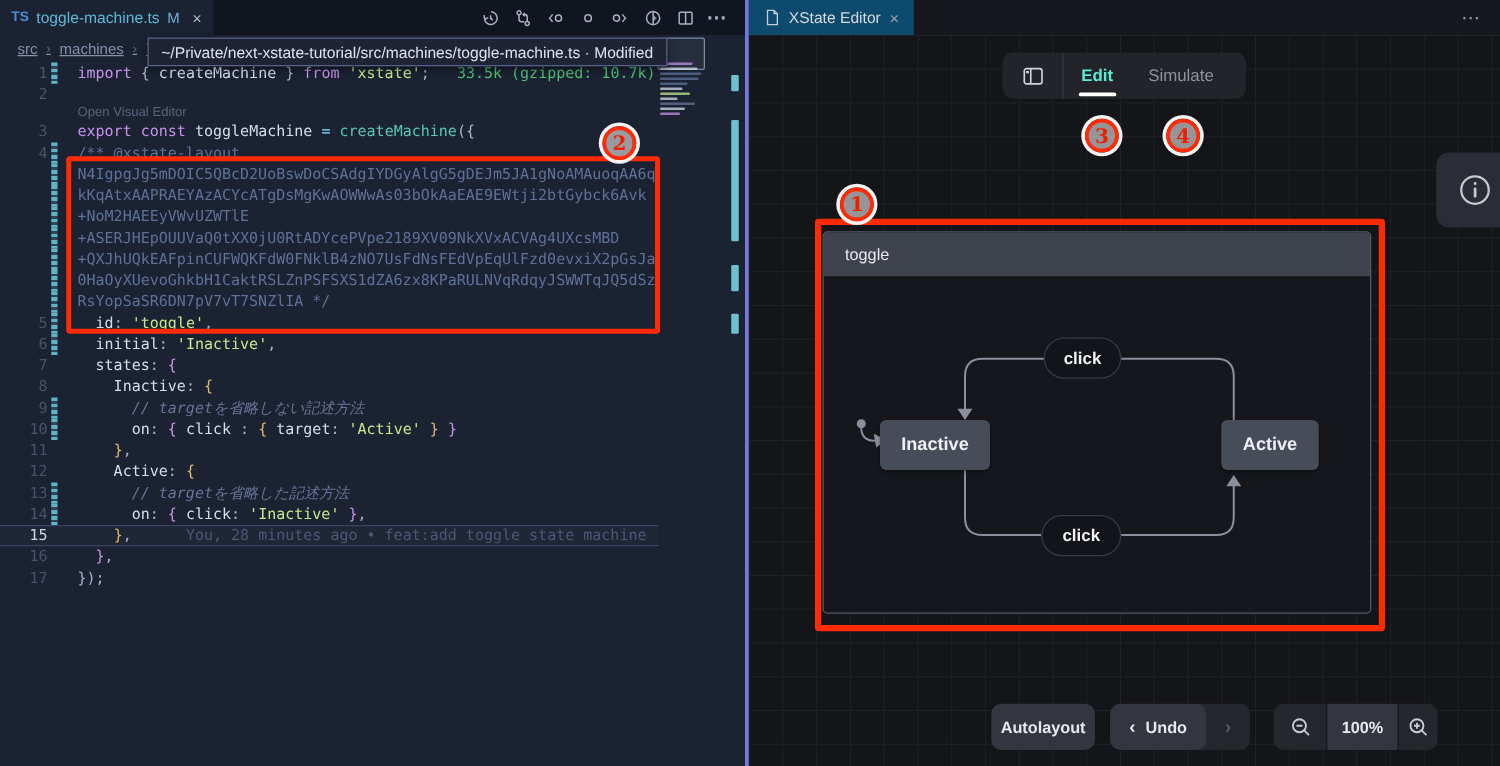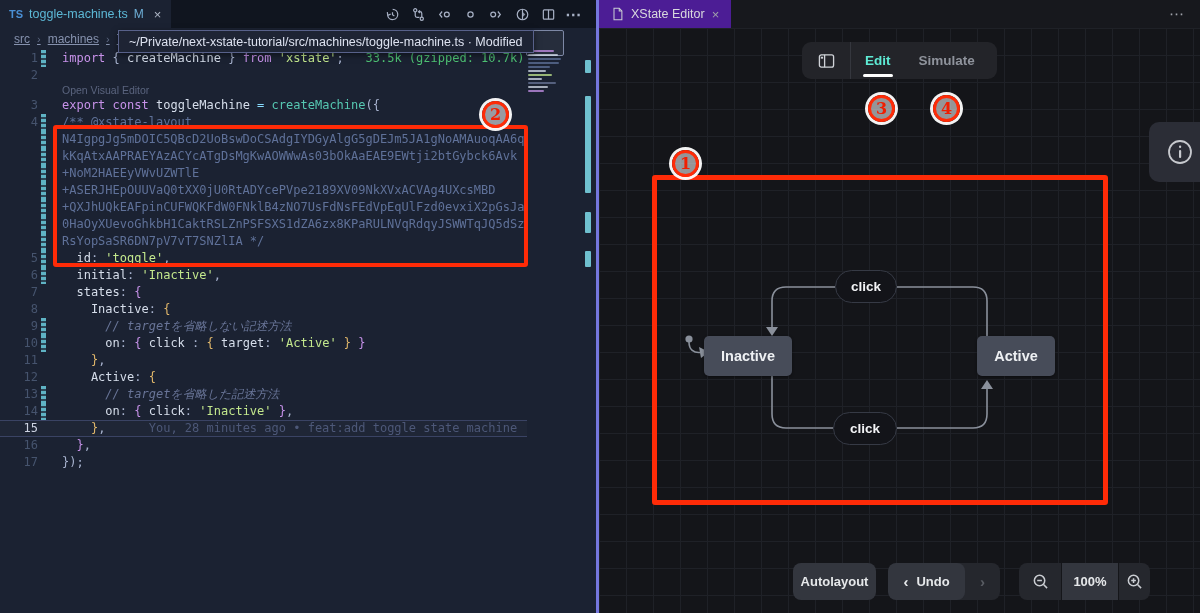--- a/index.html
+++ b/index.html
@@ -53,34 +53,34 @@
   
   .redbox { position:absolute; border:4px solid #ff2b07; border-radius:3px; z-index:20; }
   .badge { position:absolute; width:27px; height:27px; border-radius:50%; border:3px solid #ff2b07;
            background:rgba(255,255,255,.55); box-shadow:0 0 0 3px rgba(255,255,255,.95);
            color:#f01e00; font-size:16px; font-weight:bold; display:flex; align-items:center; justify-content:center;
            z-index:25; font-family:"DejaVu Serif","Liberation Serif",serif; }
 
   
   .xpane { position:absolute; left:599px; top:0; width:601px; height:613px; background:#141519; }
   .xtabbar { position:absolute; left:0; top:0; width:601px; height:28px; background:#17181d; display:flex; align-items:center; }
-  .xtab { height:28px; background:#4c1d95; display:flex; align-items:center; gap:7px; padding:0 12px; color:#d8d9dd; font-size:12.5px; }
+  .xtab { height:28px; background:#0c4a6e; display:flex; align-items:center; gap:7px; padding:0 12px; color:#d8d9dd; font-size:12.5px; }
   .xtab-close { color:#9fa2aa; font-size:13px; }
   .xmore { position:absolute; right:14px; top:0; height:28px; display:flex; align-items:center; color:#9fa2aa; font-size:15px; letter-spacing:2px; }
   .canvas { position:absolute; left:0; top:28px; width:601px; height:585px; background:#141519;
             background-image:linear-gradient(#1f2127 1px, transparent 1px), linear-gradient(90deg,#1f2127 1px, transparent 1px);
             background-size:27px 27px; }
 
   .pill-toolbar { position:absolute; left:203px; top:14px; width:195px; height:37px; background:#232429; border-radius:9px;
                   display:flex; align-items:center; }
   .panel-btn { width:49px; height:37px; display:flex; align-items:center; justify-content:center; border-right:1px solid #35373e; }
   .mode-tab { font-size:13.5px; font-weight:bold; padding:0 14px; position:relative; height:37px; display:flex; align-items:center; }
   .mode-edit { color:#5eead4; }
   .mode-edit .underline { position:absolute; left:12px; right:12px; bottom:2px; height:3px; background:#fff; border-radius:2px; }
-  .mode-sim { color:#8f939c; font-weight:bold; }
+  .mode-sim { color:#8f939c; font-weight:normal; }
 
   .info-card { position:absolute; left:550px; top:94px; width:62px; height:60px; background:#2b2d36; border-radius:10px;
                display:flex; align-items:center; justify-content:center; }
 
   .machine { position:absolute; left:59px; top:157px; width:439px; height:306px; border:1px solid #545a66; border-radius:4px;
              background:#16171c; overflow:hidden; }
   .machine-header { height:35px; background:#3f434e; color:#e8e9ec; font-size:13px; display:flex; align-items:center; padding-left:17px; }
   .snode { position:absolute; background:#474c59; border-radius:5px; color:#eef0f3; font-weight:bold; font-size:14.5px;
            display:flex; align-items:center; justify-content:center; box-shadow:0 1px 3px rgba(0,0,0,.4); }
   .epill { position:absolute; background:#131419; border:1.5px solid #363a45; border-radius:17px; color:#f2f3f5;
@@ -255,20 +255,25 @@
       </div>
 
       <div class="info-card">
         <svg width="30" height="30" viewBox="0 0 30 30">
             <circle cx="15" cy="15" r="11" stroke="#c7c9ce" stroke-width="1.8" fill="none"></circle>
             <rect x="14" y="13" width="2.2" height="8" rx="1" fill="#c7c9ce"></rect>
             <rect x="14" y="8.6" width="2.2" height="2.4" rx="1" fill="#c7c9ce"></rect>
           </svg>
       </div>
 
+      <div class="machine">
+        <div class="machine-header">
+          <span>toggle</span>
+        </div>
+      </div>
 
       <svg class="edges">
         <g stroke="#8a909b" stroke-width="1.6" fill="none">
           <path d="M 388 308 V 273 Q 388 259 374 259 H 298"></path>
           <path d="M 236 259 H 187 Q 173 259 173 273 V 300"></path>
           <path d="M 173 348 V 386 Q 173 400 187 400 H 234"></path>
           <path d="M 298 400 H 374 Q 388 400 388 386 V 360"></path>
           <path d="M 90 314 C 90 322 95 325 101 324.5"></path>
         </g>
         <g fill="#8a909b" stroke="none">

